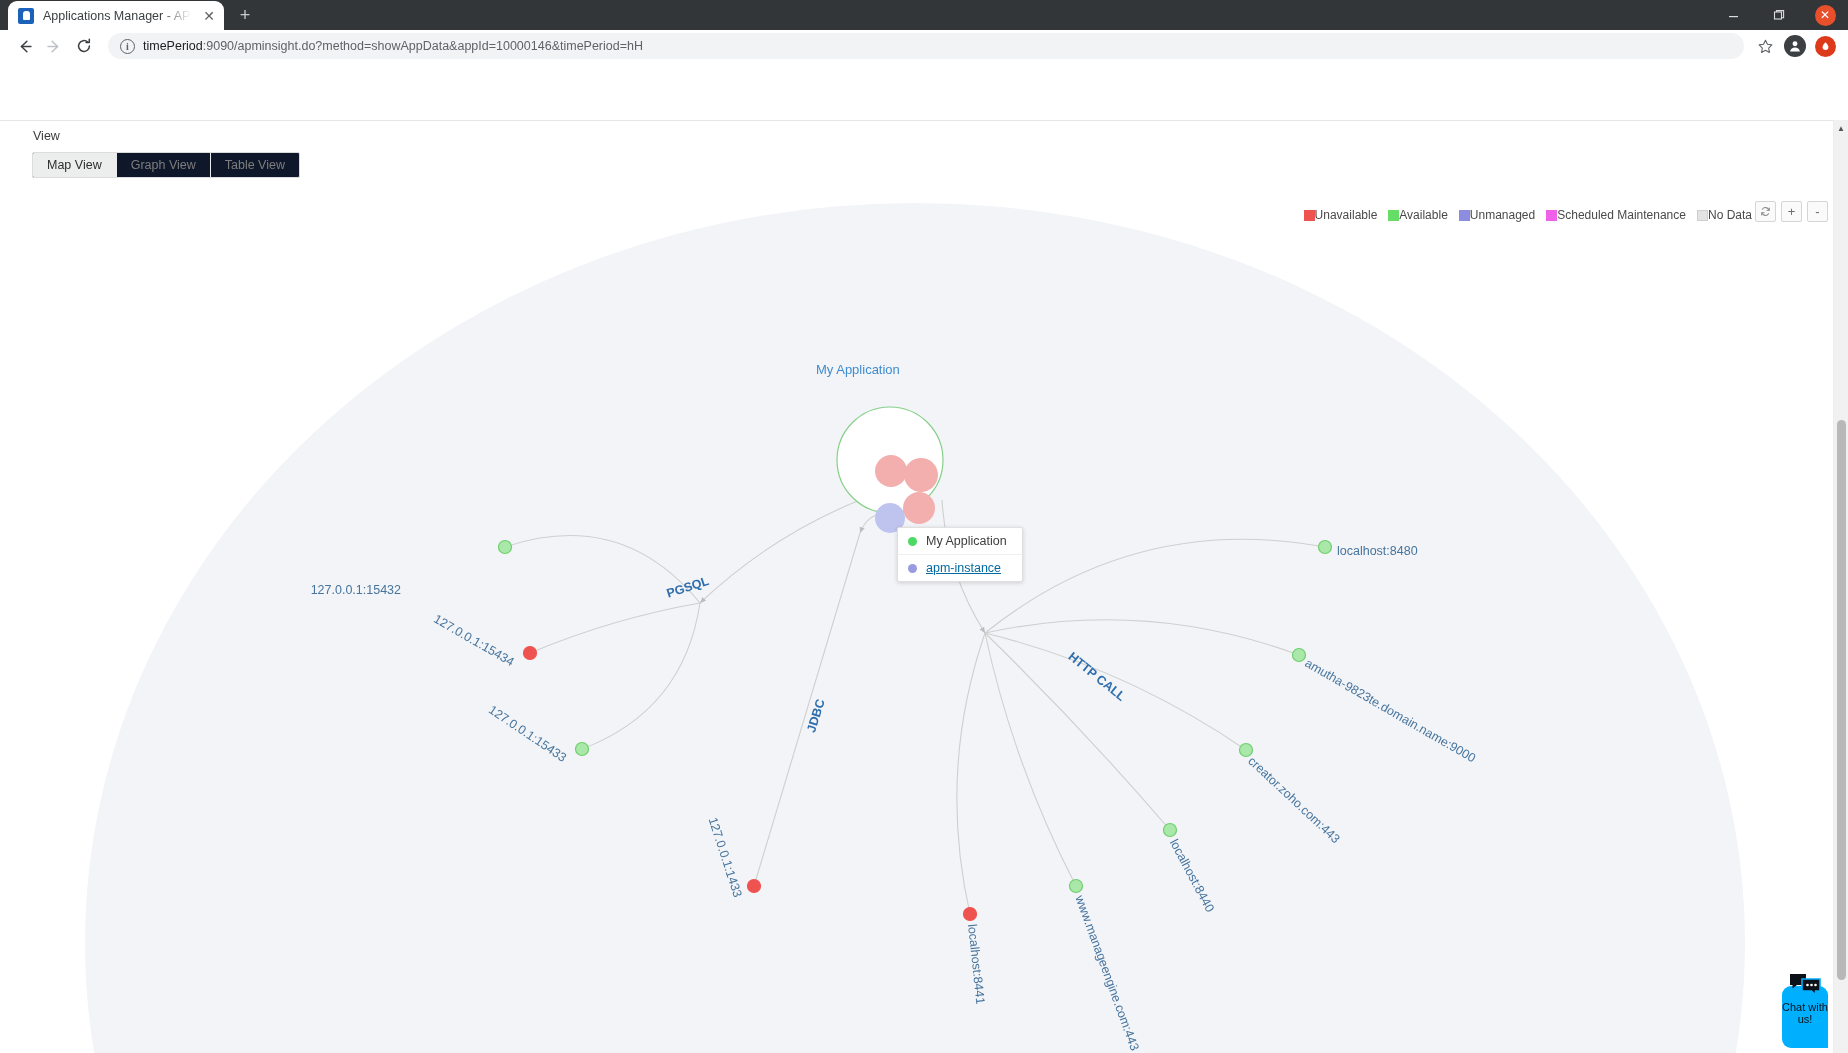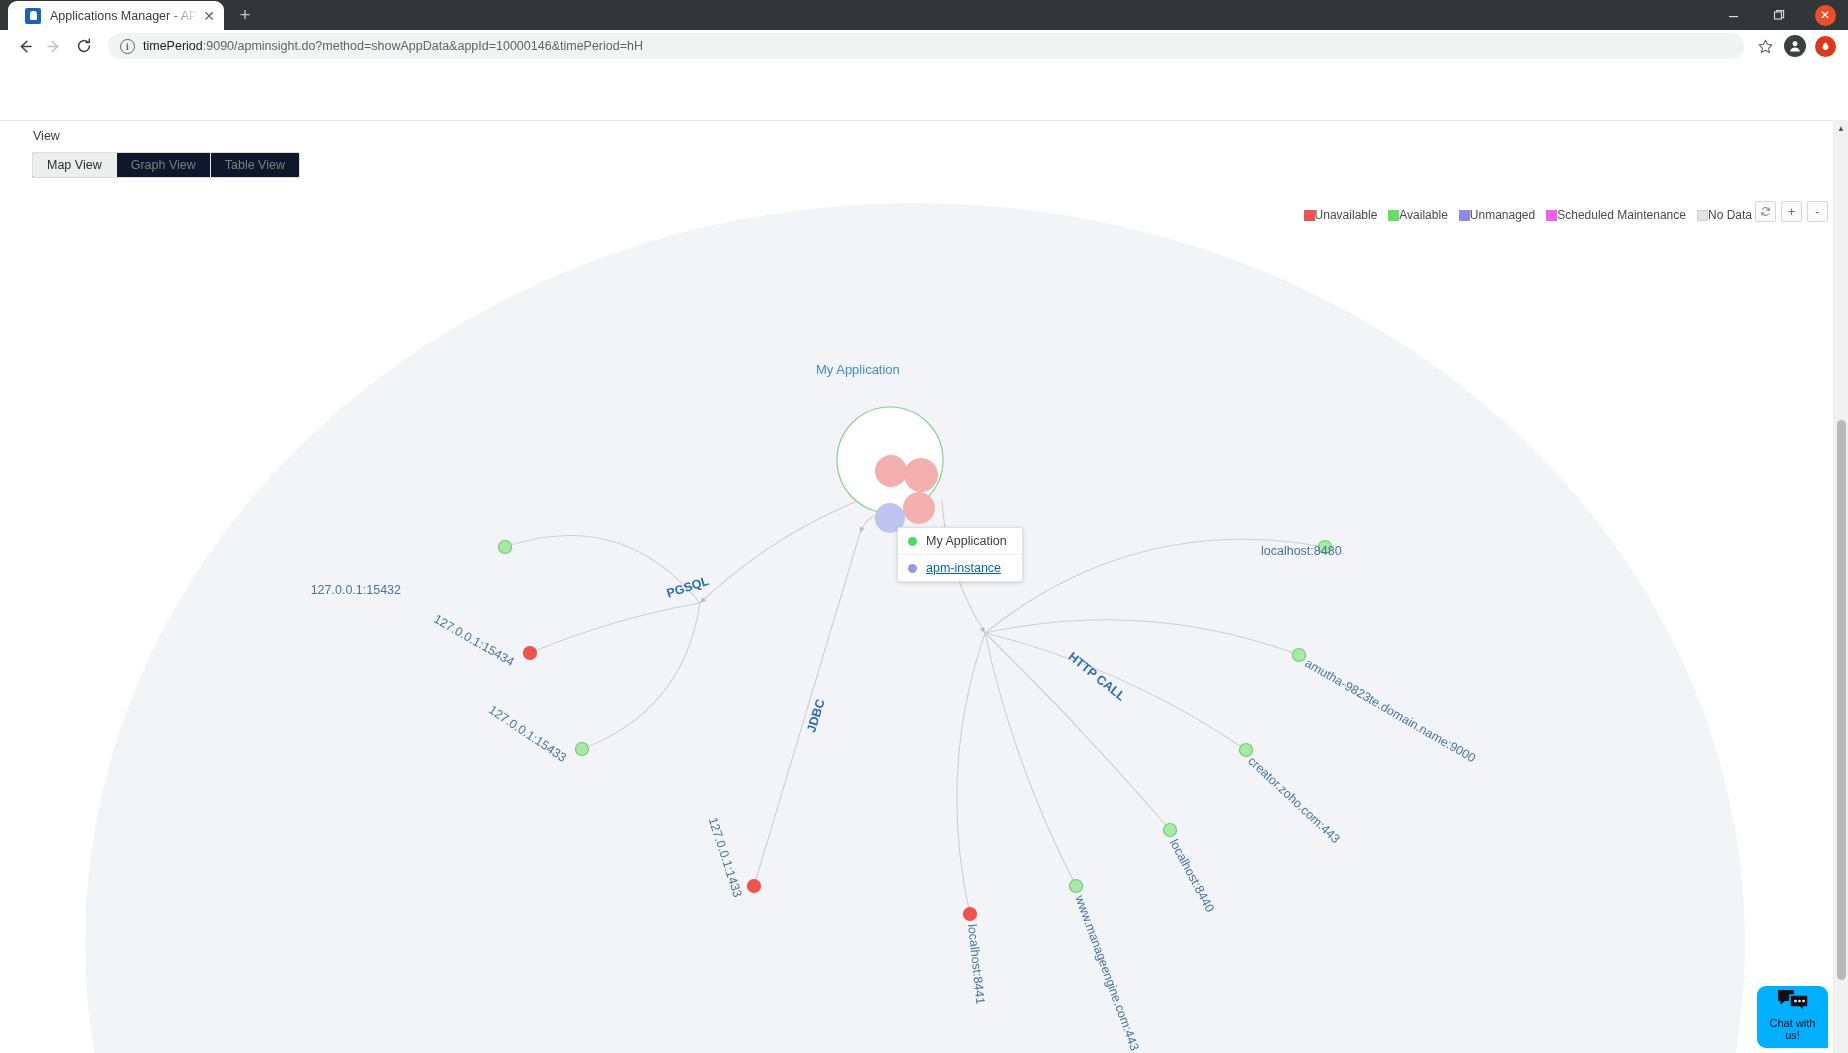--- a/index.html
+++ b/index.html
@@ -13,21 +13,21 @@
   
   #browser-chrome { width:1848px; }
 
   .titlebar {
     height:30px; background:#323639; position:relative;
     display:flex; align-items:flex-end;
   }
   .tab {
     margin-left:8px; height:29px; width:216px;
     background:#ffffff; border-radius:9px 9px 0 0;
-    display:flex; align-items:center; padding:0 8px 0 17px;
+    display:flex; align-items:center; padding:0 8px 0 10px;
     position:relative;
   }
   .tab-favicon {
     width:16px; height:16px; border-radius:2px;
     background:#1c62b9; position:relative; flex:0 0 auto;
     display:flex;align-items:center;justify-content:center;
   }
   .tab-favicon::after{
     content:""; width:7px;height:9px;background:#ffffff;
     border-radius:3px 3px 1px 1px;
@@ -166,24 +166,24 @@
     display:flex; align-items:center; gap:9px;
     padding:6px 10px; color:#3d3d3d;
   }
   .tip-row + .tip-row{ border-top:1px solid #f0f0f0; }
   .tip-dot{ width:9px;height:9px;border-radius:50%; flex:0 0 auto; }
   .tip-row.linkrow span.txt{ text-decoration:underline; color:#0369a1; }
 
   
   .chat{
     position:absolute; right:20px; bottom:5px;
-    width:71px; height:62px; background:#00b0ff;
+    width:46px; height:62px; background:#00b0ff;
     border-radius:9px 9px 0 9px;
     display:flex; flex-direction:column; align-items:center;
-    justify-content:flex-end; padding-bottom:6px; cursor:pointer;
+    justify-content:flex-end; padding-bottom:22px; cursor:pointer;
     z-index:40;
   }
   .chat-icon{ margin-bottom:2px; }
   .chat-txt{ font-size:11px; color:#0a1014; text-align:center; line-height:1.15; }
 
   
   .vscroll{
     position:absolute; right:0; top:57px; width:15px; height:933px;
     background:#f1f1f1; border-left:1px solid #ededed;
     z-index:45;
@@ -382,21 +382,21 @@
     <div id="node-labels">
         <div class="maplabel" style="left: 401px; top: 343px; transform: translateX(-100%) rotate(0deg); transform-origin: 100% 50%; margin-top: 37px;">127.0.0.1:15432</div>
         <div class="maplabel" style="left: 513px; top: 453px; transform: translateX(-100%) rotate(30deg); transform-origin: 100% 50%;">127.0.0.1:15434</div>
         <div class="maplabel" style="left: 565px; top: 549px; transform: translateX(-100%) rotate(34deg); transform-origin: 100% 50%;">127.0.0.1:15433</div>
         <div class="maplabel" style="left: 738px; top: 687px; transform: translateX(-100%) rotate(72deg); transform-origin: 100% 50%;">127.0.0.1:1433</div>
         <div class="maplabel" style="left: 972px; top: 714px; transform: rotate(84deg);">localhost:8441</div>
         <div class="maplabel" style="left: 1079px; top: 686px; transform: rotate(70deg);">www.manageengine.com:443</div>
         <div class="maplabel" style="left: 1173px; top: 630px; transform: rotate(62deg);">localhost:8440</div>
         <div class="maplabel" style="left: 1250px; top: 549px; transform: rotate(43deg);">creator.zoho.com:443</div>
         <div class="maplabel" style="left: 1306px; top: 452px; transform: rotate(30deg);">amutha-9823te.domain.name:9000</div>
-        <div class="maplabel" style="left: 1261px; top: 341px; transform: rotate(0deg);">localhost:8480</div>
+        <div class="maplabel" style="left: 1337px; top: 341px; transform: rotate(0deg);">localhost:8480</div>
       </div>
 
     <div class="tip">
       <div class="tip-row">
         <span class="tip-dot" style="background:#4cd964"></span>
         <span class="txt">My Application</span>
       </div>
       <div class="tip-row linkrow">
         <span class="tip-dot" style="background:#9a9ae0"></span>
         <span class="txt">apm-instance</span>

